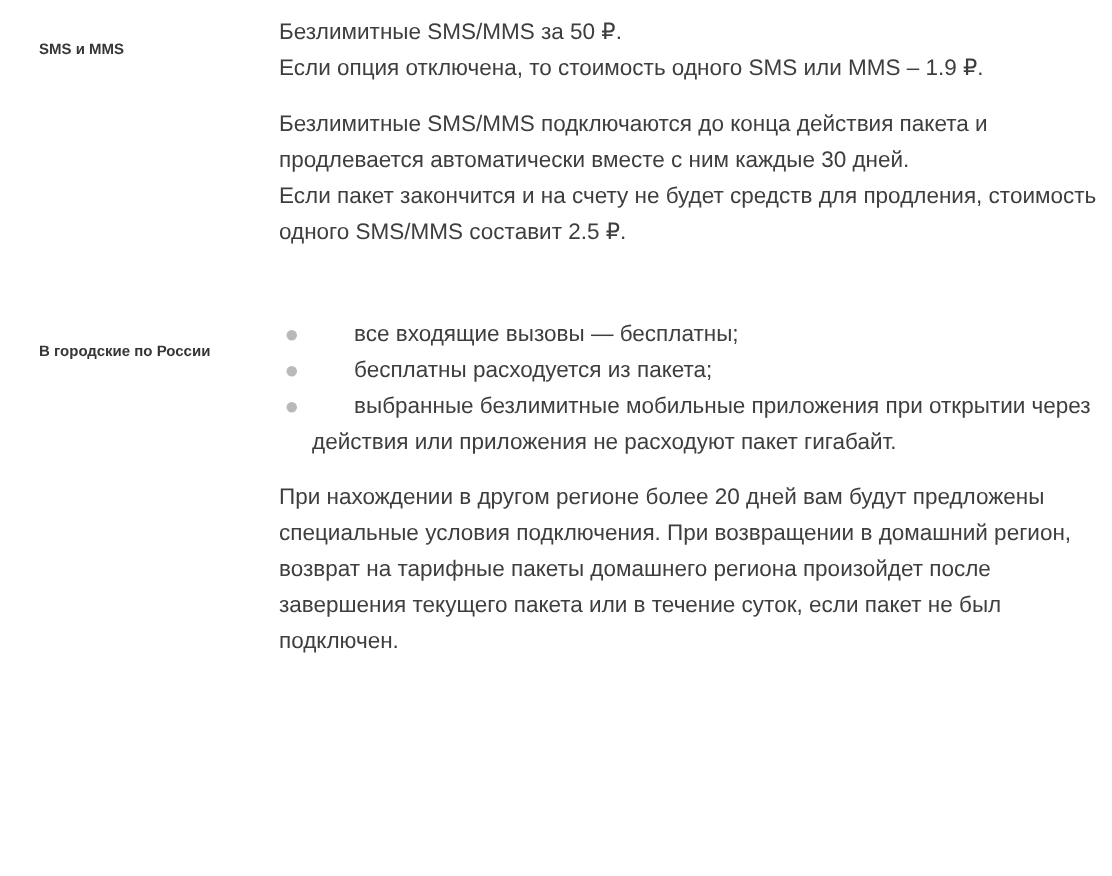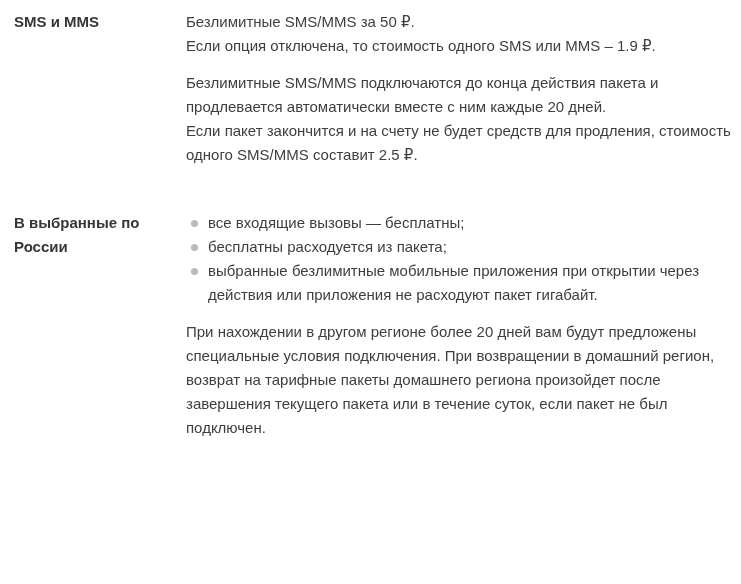--- a/index.html
+++ b/index.html
@@ -21,22 +21,22 @@
   }
   .row {
     display: grid;
     grid-template-columns: 172px 555px;
     align-items: start;
   }
   .row + .row {
     margin-top: 44px;
   }
   .label {
-    margin: 0;
-    font-size: 15px;
+    margin: 12px;
+    font-size: 10px;
     line-height: 24px;
     font-weight: 700;
     color: #363636;
     white-space: pre-line;
   }
   .content {
     font-size: 15px;
     line-height: 24px;
   }
   .para {
@@ -60,41 +60,42 @@
     position: absolute;
     left: 5px;
     top: 9px;
     width: 7px;
     height: 7px;
     border-radius: 50%;
     background: #b9b9b9;
   }
   ul.bullets .li-text {
     white-space: pre-line;
+    margin-left: 28px;
   }
 </style>
 </head>
 <body>
 
 <main class="page">
 
   <section class="row">
     <h3 class="label">SMS и MMS</h3>
     <div class="content">
       <p class="para">Безлимитные SMS/MMS за 50 ₽.
 Если опция отключена, то стоимость одного SMS или MMS – 1.9 ₽.</p>
       <p class="para">Безлимитные SMS/MMS подключаются до конца действия пакета и
-продлевается автоматически вместе с ним каждые 20 дней.
+продлевается автоматически вместе с ним каждые 30 дней.
 Если пакет закончится и на счету не будет средств для продления, стоимость
 одного SMS/MMS составит 2.5 ₽.</p>
     </div>
   </section>
 
   <section class="row">
-    <h3 class="label">В выбранные по России</h3>
+    <h3 class="label">В городские по России</h3>
     <div class="content">
       <ul class="bullets">
         <li>
           <span class="dot"></span>
           <span class="li-text">все входящие вызовы — бесплатны;</span>
         </li>
         <li>
           <span class="dot"></span>
           <span class="li-text">бесплатны расходуется из пакета;</span>
         </li>

